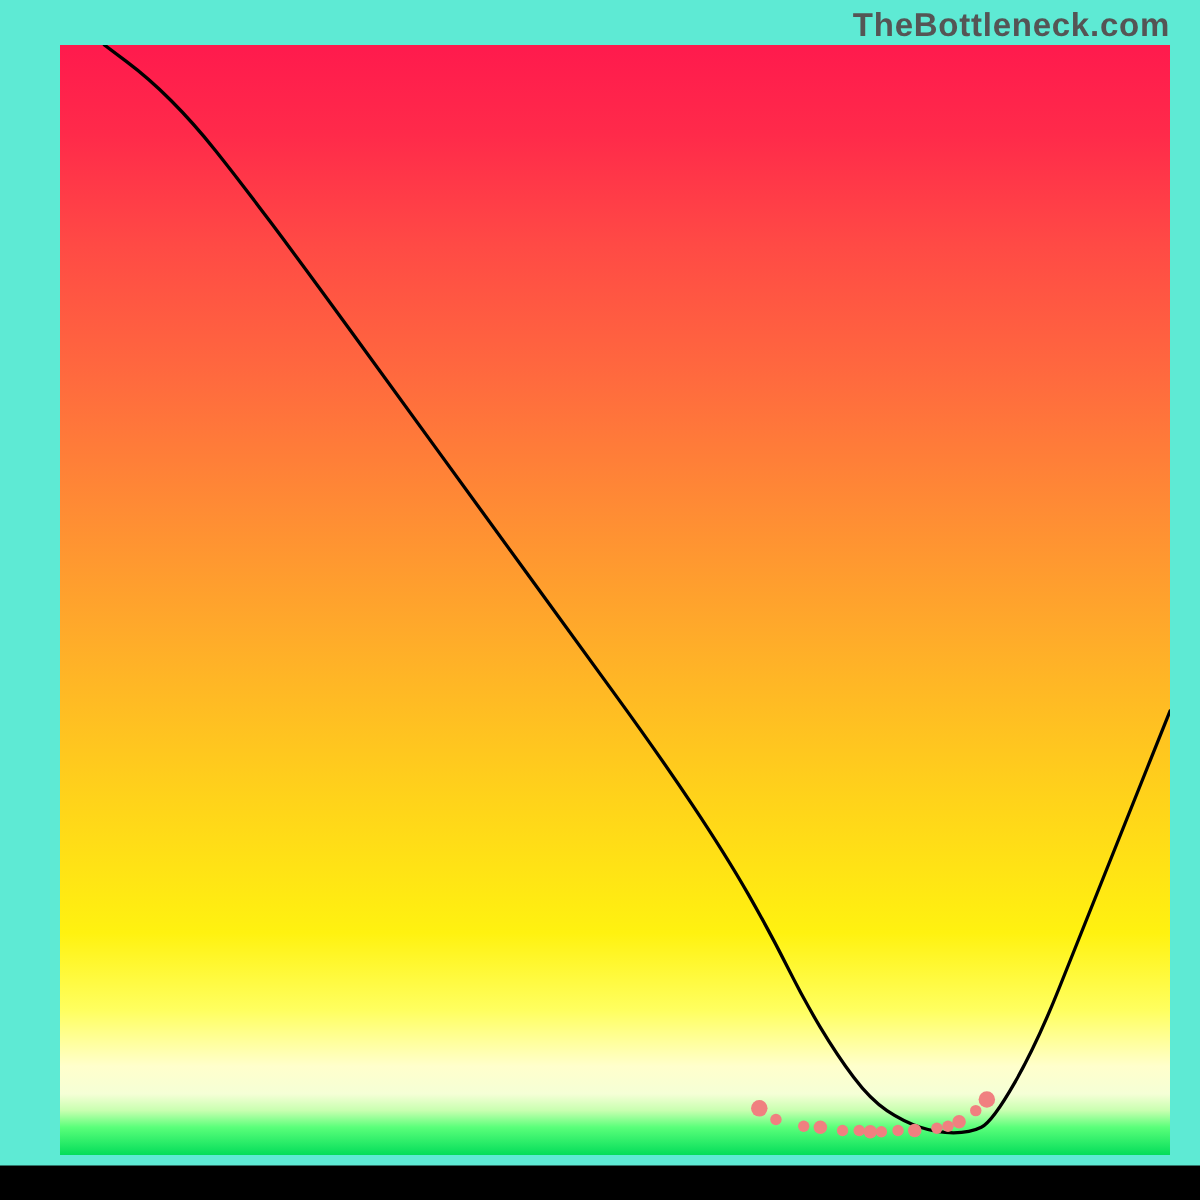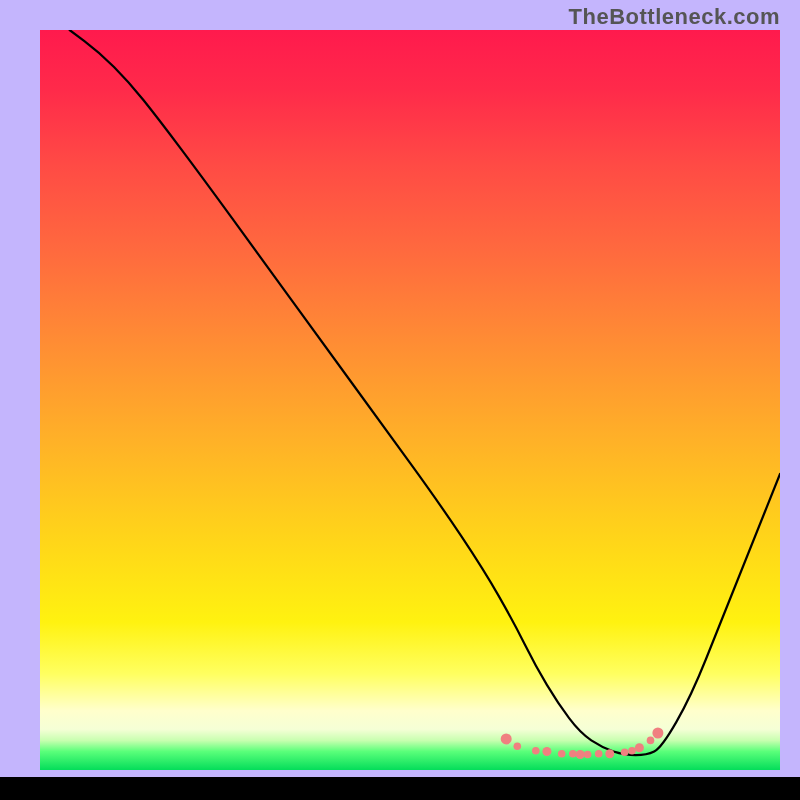--- a/index.html
+++ b/index.html
@@ -1,17 +1,17 @@
 <!DOCTYPE html>
 <html><head>
 <meta charset="utf-8">
 <style>
   * { margin: 0; padding: 0; box-sizing: border-box; }
   body { width: 800px; height: 800px; background: #000; overflow: hidden; font-family: Arial, sans-serif; }
-  .frame { position: relative; width: 800px; height: 777px; background: #c4b5fd; }
+  .frame { position: relative; width: 800px; height: 777px; background: #5eead4; }
   .watermark {
     position: absolute;
     top: 4px;
     right: 20px;
     color: #555;
     font-size: 22px;
     font-weight: bold;
     z-index: 5;
     letter-spacing: 0.5px;
   }

